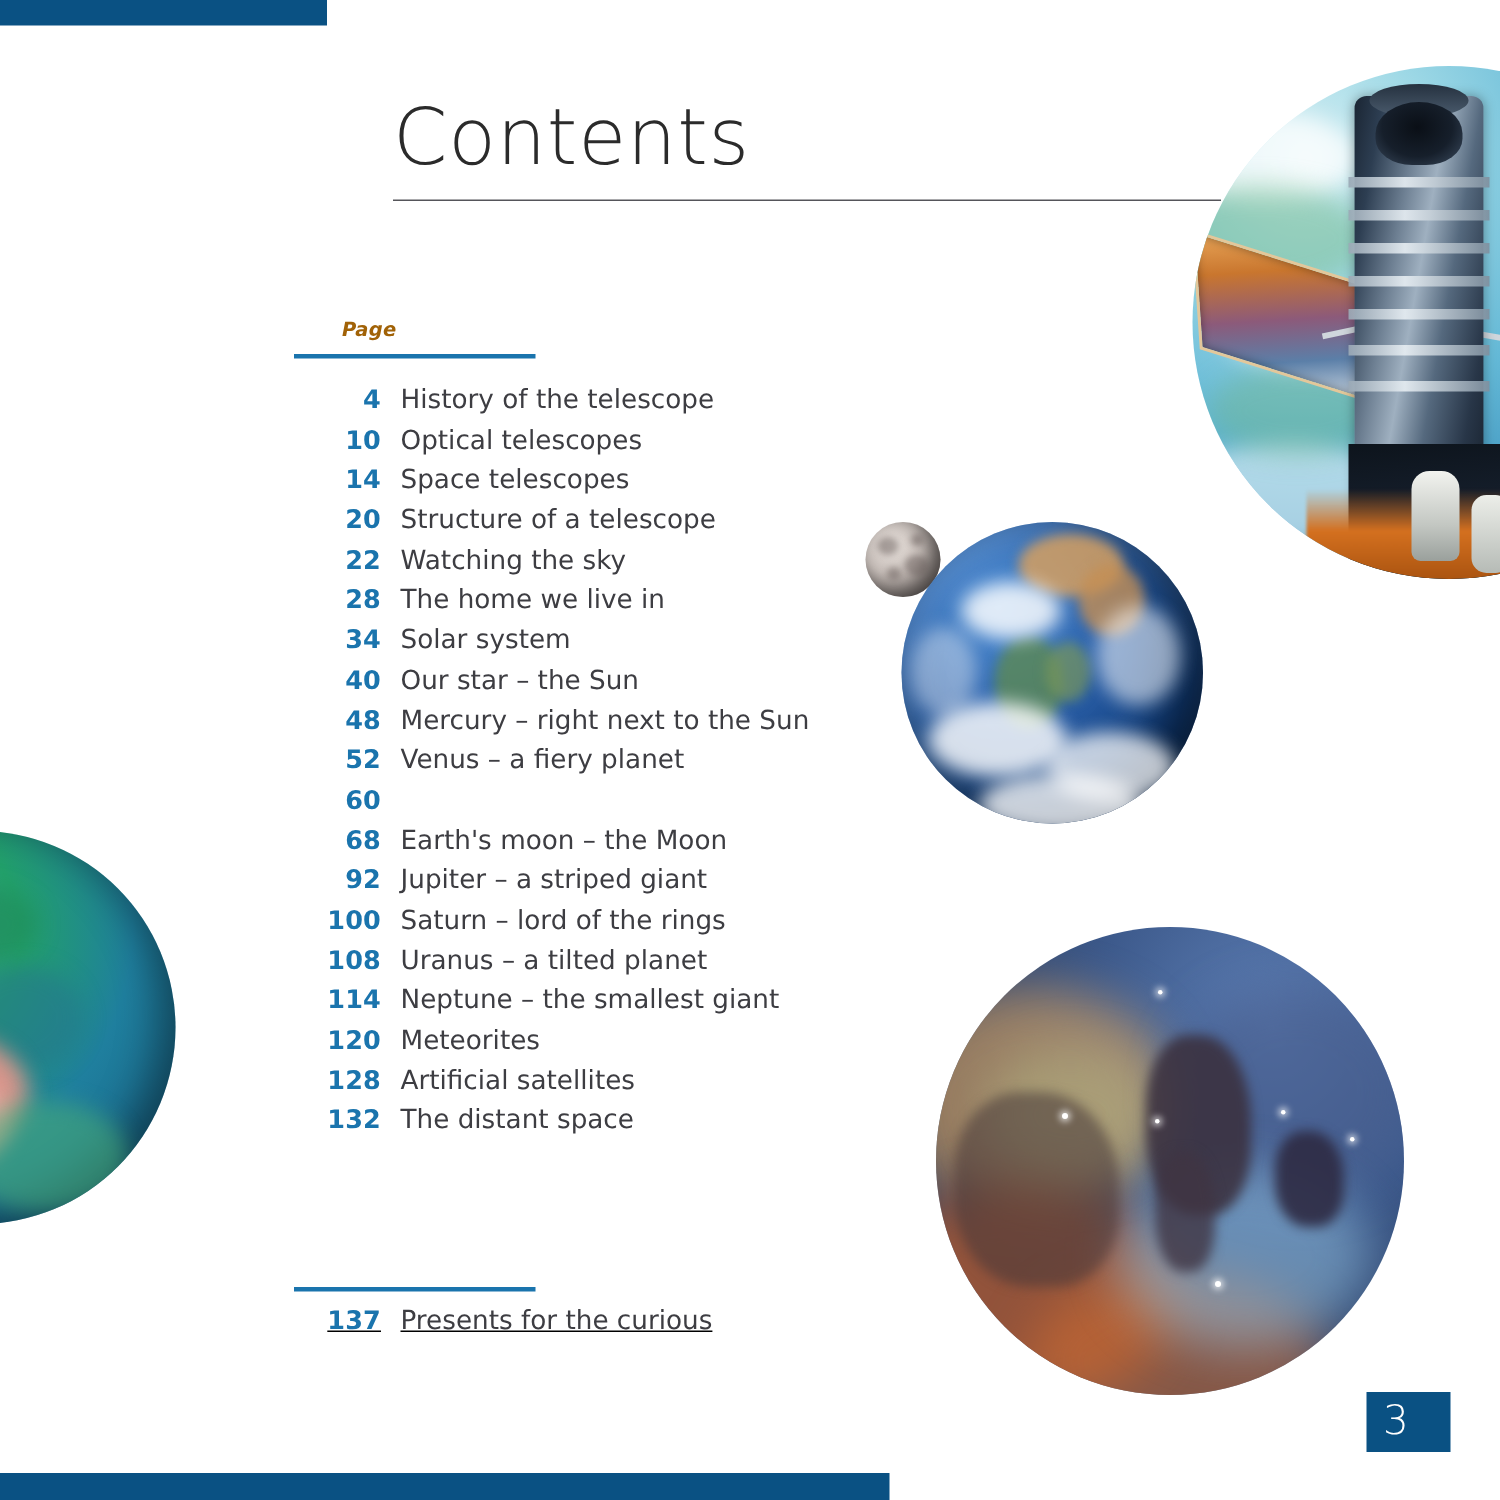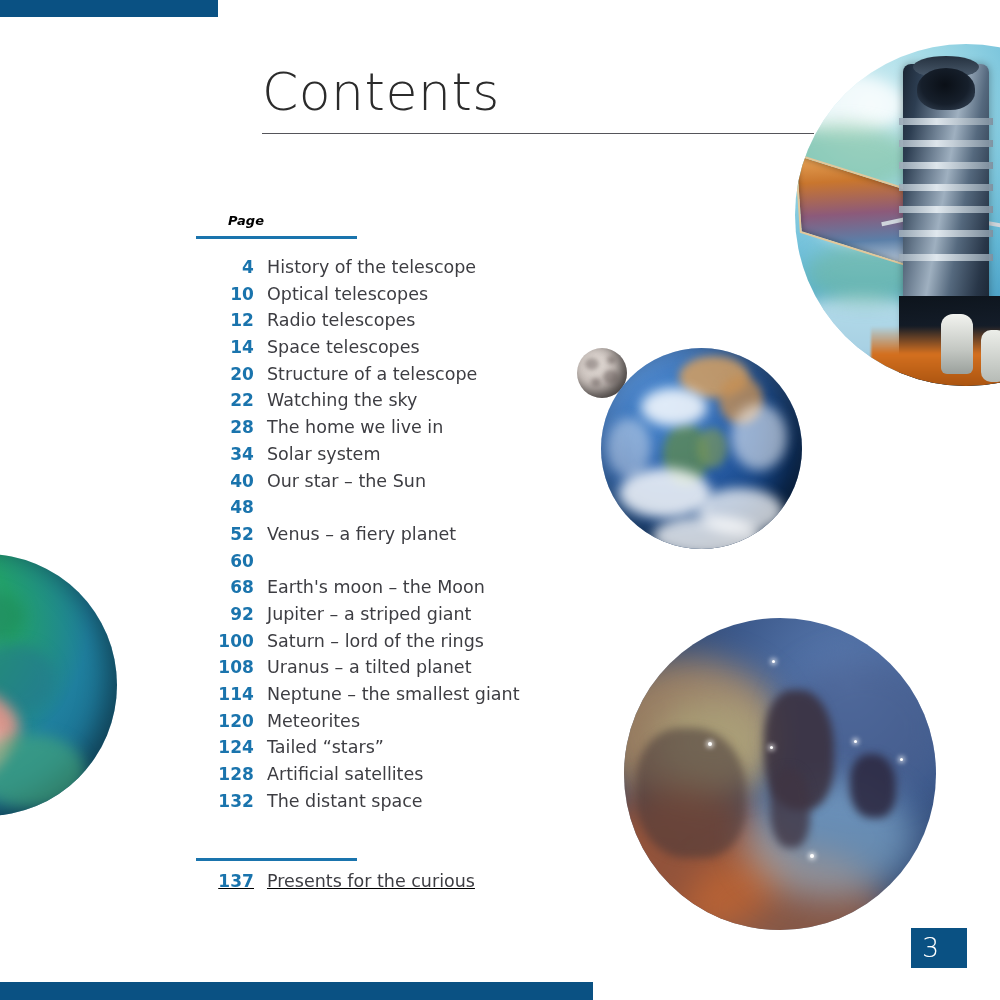--- a/index.html
+++ b/index.html
@@ -58,21 +58,21 @@
   }
 
   
   .page-label {
     position: absolute;
     left: 228px;
     top: 213px;
     font-size: 13px;
     font-style: italic;
     font-weight: 600;
-    color: #000000;
+    color: #a16207;
     letter-spacing: 0.2px;
   }
   .page-rule {
     position: absolute;
     left: 196px;
     top: 236px;
     width: 161px;
     height: 3px;
     background: #1a74ad;
   }
@@ -445,24 +445,20 @@
   <div class="toc">
       <div class="toc-row">
         <div class="toc-num">4</div>
         <div class="toc-text">History of the telescope</div>
       </div>
       <div class="toc-row">
         <div class="toc-num">10</div>
         <div class="toc-text">Optical telescopes</div>
       </div>
       <div class="toc-row">
-        <div class="toc-num">12</div>
-        <div class="toc-text">Radio telescopes</div>
-      </div>
-      <div class="toc-row">
         <div class="toc-num">14</div>
         <div class="toc-text">Space telescopes</div>
       </div>
       <div class="toc-row">
         <div class="toc-num">20</div>
         <div class="toc-text">Structure of a telescope</div>
       </div>
       <div class="toc-row">
         <div class="toc-num">22</div>
         <div class="toc-text">Watching the sky</div>
@@ -474,20 +470,21 @@
       <div class="toc-row">
         <div class="toc-num">34</div>
         <div class="toc-text">Solar system</div>
       </div>
       <div class="toc-row">
         <div class="toc-num">40</div>
         <div class="toc-text">Our star – the Sun</div>
       </div>
       <div class="toc-row">
         <div class="toc-num">48</div>
+        <div class="toc-text">Mercury – right next to the Sun</div>
       </div>
       <div class="toc-row">
         <div class="toc-num">52</div>
         <div class="toc-text">Venus – a fiery planet</div>
       </div>
       <div class="toc-row">
         <div class="toc-num">60</div>
       </div>
       <div class="toc-row">
         <div class="toc-num">68</div>
@@ -505,24 +502,20 @@
         <div class="toc-num">108</div>
         <div class="toc-text">Uranus – a tilted planet</div>
       </div>
       <div class="toc-row">
         <div class="toc-num">114</div>
         <div class="toc-text">Neptune – the smallest giant</div>
       </div>
       <div class="toc-row">
         <div class="toc-num">120</div>
         <div class="toc-text">Meteorites</div>
-      </div>
-      <div class="toc-row">
-        <div class="toc-num">124</div>
-        <div class="toc-text">Tailed “stars”</div>
       </div>
       <div class="toc-row">
         <div class="toc-num">128</div>
         <div class="toc-text">Artificial satellites</div>
       </div>
       <div class="toc-row">
         <div class="toc-num">132</div>
         <div class="toc-text">The distant space</div>
       </div>
     </div>

